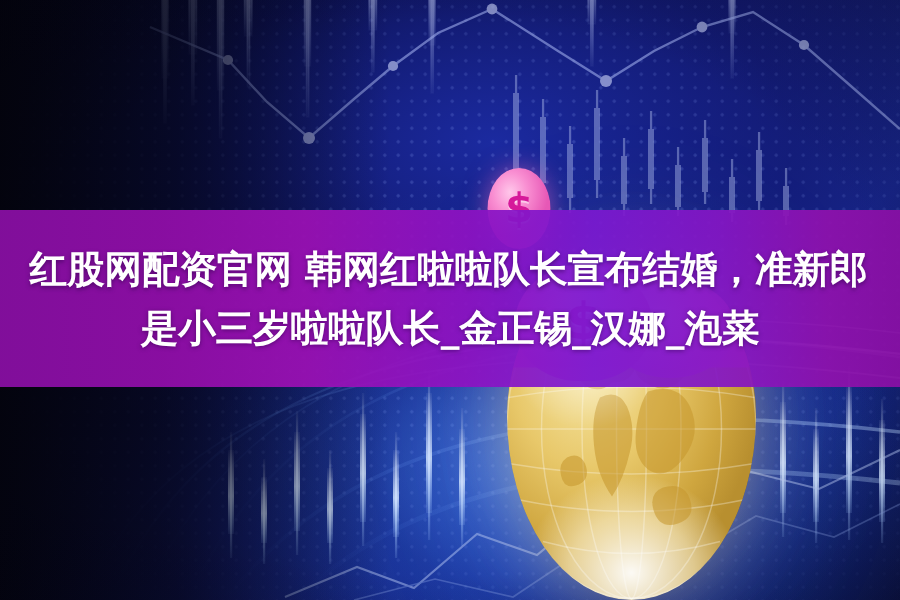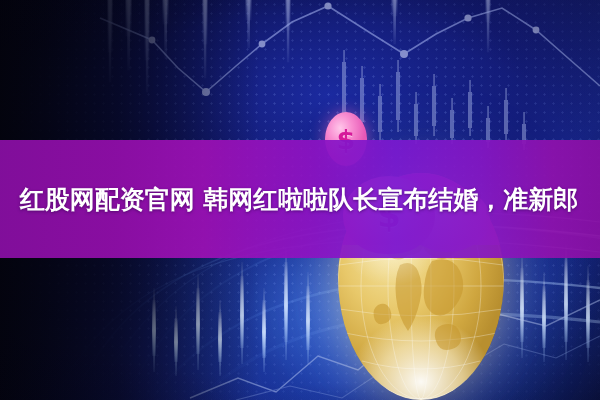--- a/index.html
+++ b/index.html
@@ -277,15 +277,16 @@
     <div class="globe-top-pink"></div>
   </div>
 
   <div class="coin coin-c"></div>
   <div class="coin coin-b">$</div>
   <div class="coin coin-a">$</div>
 
   <div class="banner"></div>
   <div class="banner-text">
     <span class="ln ln1">红股网配资官网 韩网红啦啦队长宣布结婚，准新郎</span>
+    <span class="ln ln2">是小三岁啦啦队长_金正锡_汉娜_泡菜</span>
   </div>
 
 </div>
 
 </body></html>

